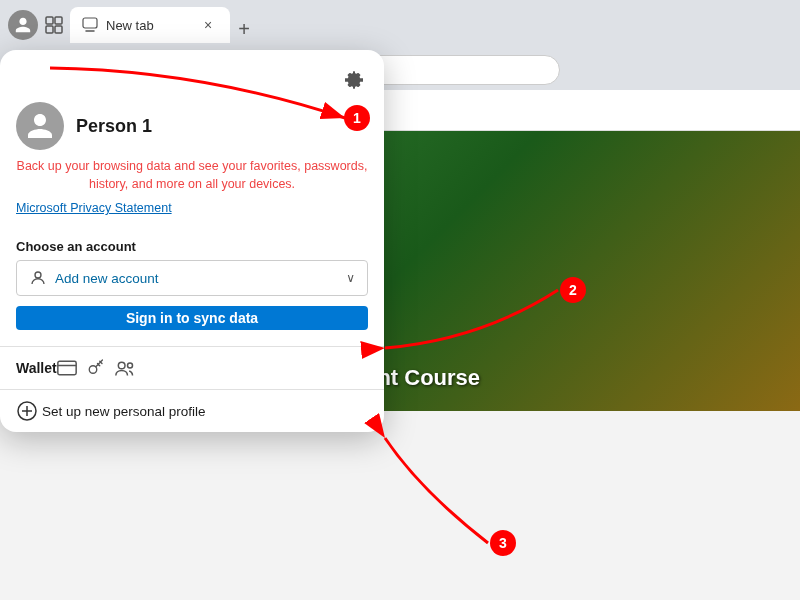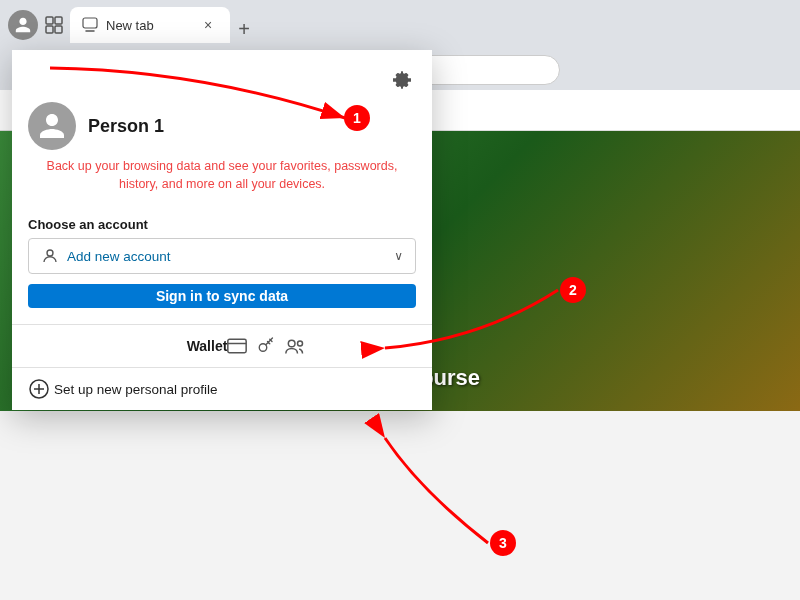--- a/index.html
+++ b/index.html
@@ -117,24 +117,24 @@
       bottom: 20px; left: 260px;
       color: white;
       font-size: 22px;
       font-weight: bold;
       text-shadow: 1px 1px 3px rgba(0,0,0,0.7);
     }
 
     
     .dropdown-panel {
       position: absolute;
-      left: 12px; top: 0;
-      width: 420px;
+      left: 0; top: 0;
+      width: 384px;
       background: white;
-      border-radius: 0;
+      border-radius: 16px;
       box-shadow: 0 8px 32px rgba(0,0,0,0.25);
       z-index: 100;
       overflow: hidden;
     }
 
     .panel-header {
       display: flex;
       align-items: center;
       justify-content: space-between;
       padding: 16px 16px 8px;
@@ -195,21 +195,21 @@
       width: calc(100% - 32px);
       text-align: center;
     }
 
     .divider { height: 1px; background: #e0e0e0; margin: 0 0; }
 
     .wallet-section {
       padding: 12px 16px;
     }
     .wallet-header {
-      display: flex; align-items: center; justify-content: center; margin-left: 48px;
+      display: flex; align-items: center; justify-content: flex-start;
     }
     .wallet-title { font-size: 14px; font-weight: 700; color: #1a1a1a; }
     .wallet-icons { display: flex; gap: 10px; }
     .wallet-icon-btn {
       background: transparent; border: none;
       cursor: pointer; color: #555; font-size: 16px;
       display: flex; align-items: center;
     }
 
     .profile-item {
@@ -349,20 +349,21 @@
     <div class="profile-section">
       <div class="profile-row">
         <div class="big-avatar">
           <svg viewBox="0 0 24 24">
               <path d="M12 12c2.7 0 4.8-2.1 4.8-4.8S14.7 2.4 12 2.4 7.2 4.5 7.2 7.2 9.3 12 12 12zm0 2.4c-3.2 0-9.6 1.6-9.6 4.8v2.4h19.2v-2.4c0-3.2-6.4-4.8-9.6-4.8z"></path>
             </svg>
         </div>
         <span class="profile-name">Person 1</span>
       </div>
       <p class="profile-desc">Back up your browsing data and see your favorites, passwords, history, and more on all your devices.</p>
+      <a class="privacy-link">Microsoft Privacy Statement</a>
     </div>
 
     <div class="choose-account-label">Choose an account</div>
 
     <div class="account-dropdown">
       <svg class="account-icon" viewBox="0 0 24 24" fill="none" stroke="#555" stroke-width="1.8">
         <circle cx="12" cy="8" r="4"></circle>
           <path d="M4 20c0-4 3.6-7 8-7s8 3 8 7"></path>
       </svg>
       <span class="account-label">Add new account</span>

